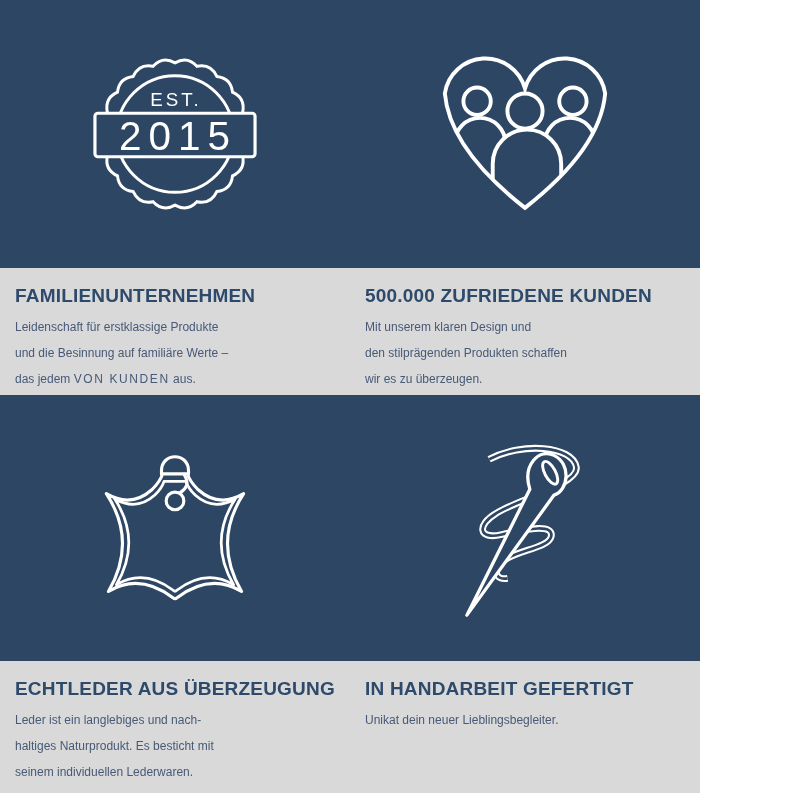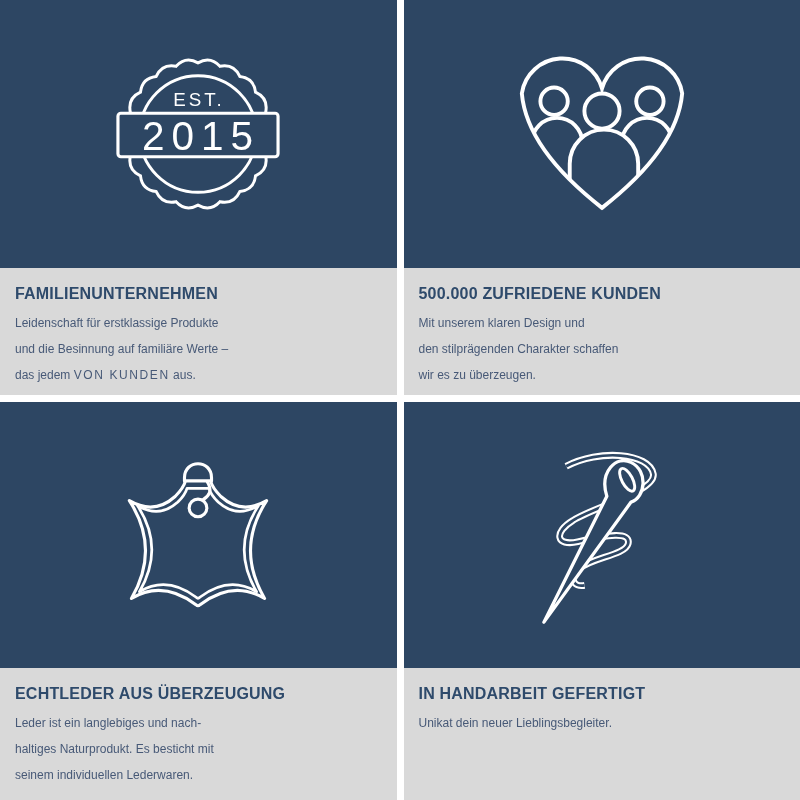--- a/index.html
+++ b/index.html
@@ -10,42 +10,41 @@
     --gap:#ffffff;
   }
   *{box-sizing:border-box;}
   html,body{margin:0;padding:0;}
   body{
     width:800px;height:800px;background:var(--gap);
     font-family:"Liberation Sans","DejaVu Sans",sans-serif;
     overflow:hidden;
   }
   .grid{
-    width:800px;height:800px;
+    width:700px;height:800px;
     display:grid;
     grid-template-columns:1fr 1fr;
     grid-template-rows:395px 398px;
-    gap:7px;
     background:var(--gap);
   }
   .cell{display:flex;flex-direction:column;min-width:0;}
   .iconbox{
     background:var(--navy);
     display:flex;align-items:center;justify-content:center;
     flex:none;
   }
   .row1 .iconbox{height:268px;}
   .row2 .iconbox{height:266px;}
   .textbox{
     flex:1;background:var(--panel-gray);
     padding:17px 10px 0 15px;
   }
   .heading{
     margin:0 0 7px 0;
-    font-size:16px;font-weight:bold;
+    font-size:19px;font-weight:bold;
     letter-spacing:0.2px;
     color:var(--heading);
     white-space:nowrap;
   }
   .bline{
     font-size:12px;line-height:26px;
     color:var(--body);
     white-space:nowrap;
   }
   .brand{letter-spacing:1.6px;}
@@ -95,21 +94,21 @@
           <circle cx="139" cy="46" r="14"></circle>
           <path d="M 57 152 L 57 110 A 35 35 0 0 1 127 110 L 127 152"></path>
           <circle cx="90" cy="56" r="18"></circle>
         </g>
         <path d="M 90 33 A 42 42 0 0 0 8 38 Q 13 95 90 155 Q 167 95 172 38 A 42 42 0 0 0 90 33 Z" fill="none" stroke="#ffffff" stroke-width="4"></path>
       </svg>
     </div>
     <div class="textbox">
       <h3 class="heading">500.000 ZUFRIEDENE KUNDEN</h3>
       <div class="bline">Mit unserem klaren Design und</div>
-      <div class="bline">den stilprägenden Charakter schaffen</div>
+      <div class="bline">den stilprägenden Produkten schaffen</div>
       <div class="bline">wir es zu überzeugen.</div>
     </div>
   </div>
 
   <div class="cell row2">
     <div class="iconbox">
       <svg width="146" height="156" viewBox="0 0 140 150">
         <g fill="none" stroke="#ffffff" stroke-width="3" stroke-linejoin="round" stroke-linecap="round">
           <path id="hideOuter" d="M 4 42 Q 28 56 48 38 Q 56 30 58 23 L 82 23 Q 84 30 92 38
                    Q 112 56 136 42 Q 106 88 134 136 Q 104 118 72 142 Q 70 144 68 142

